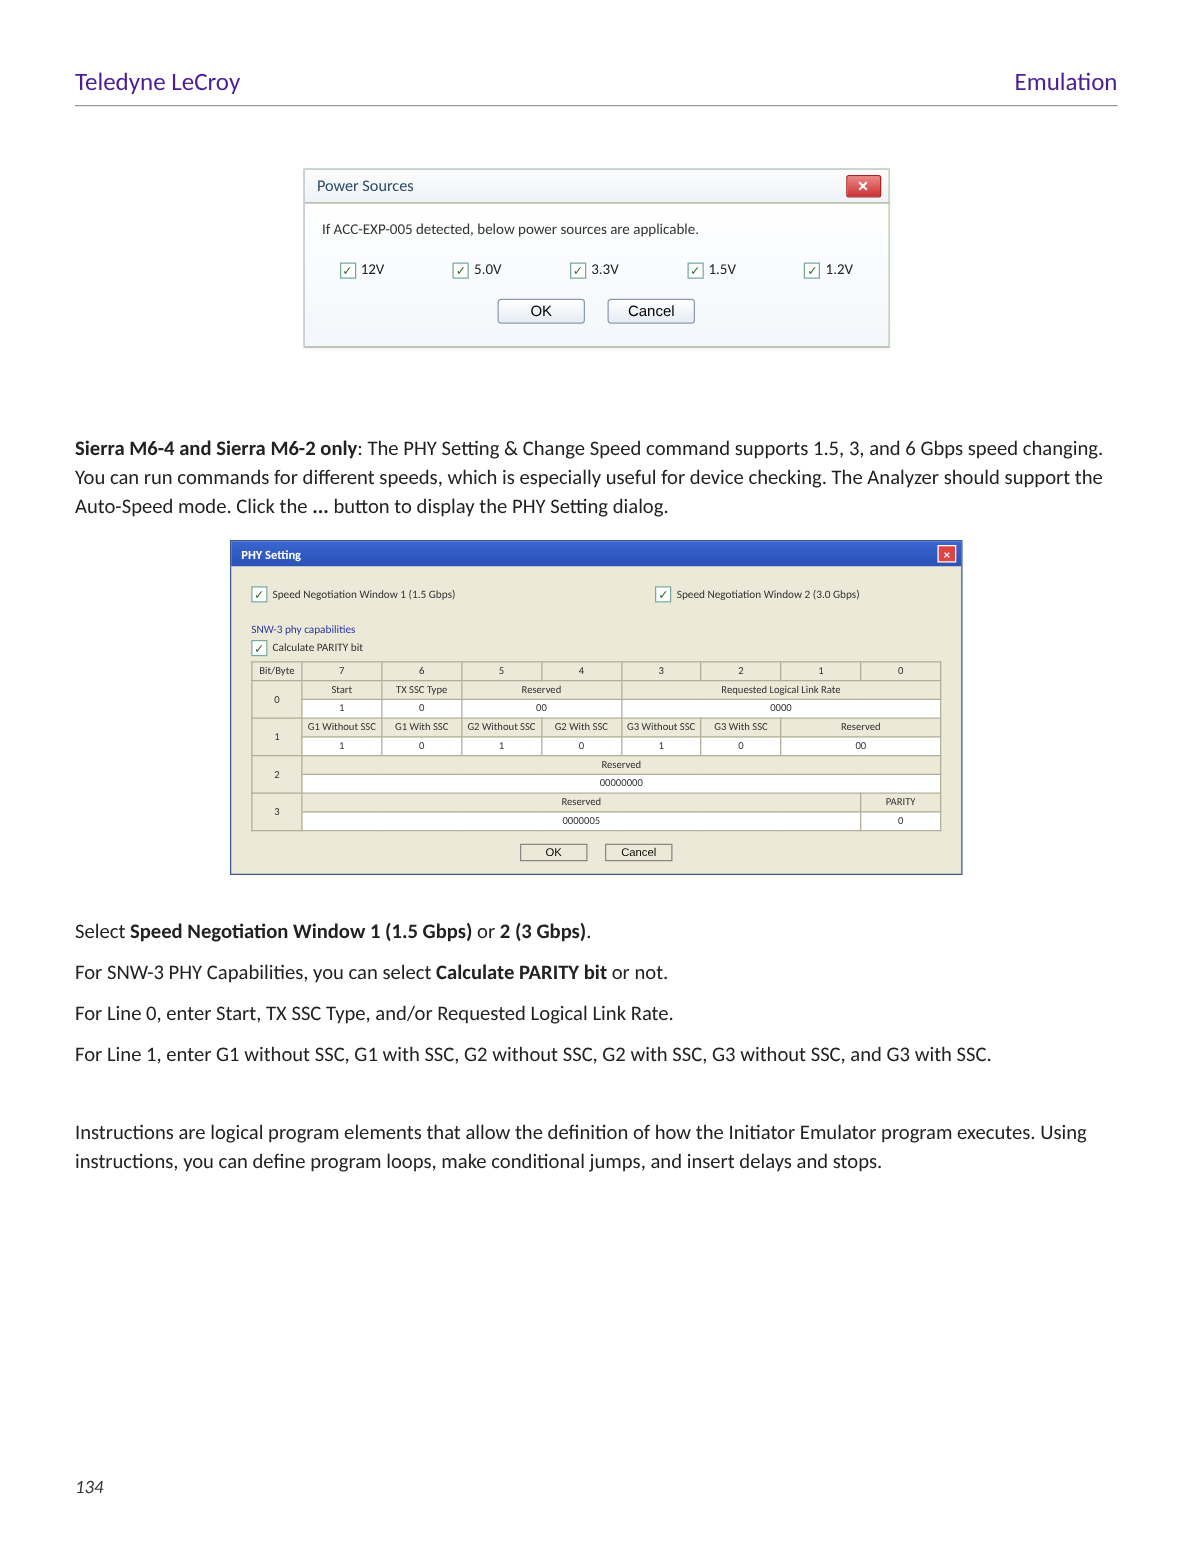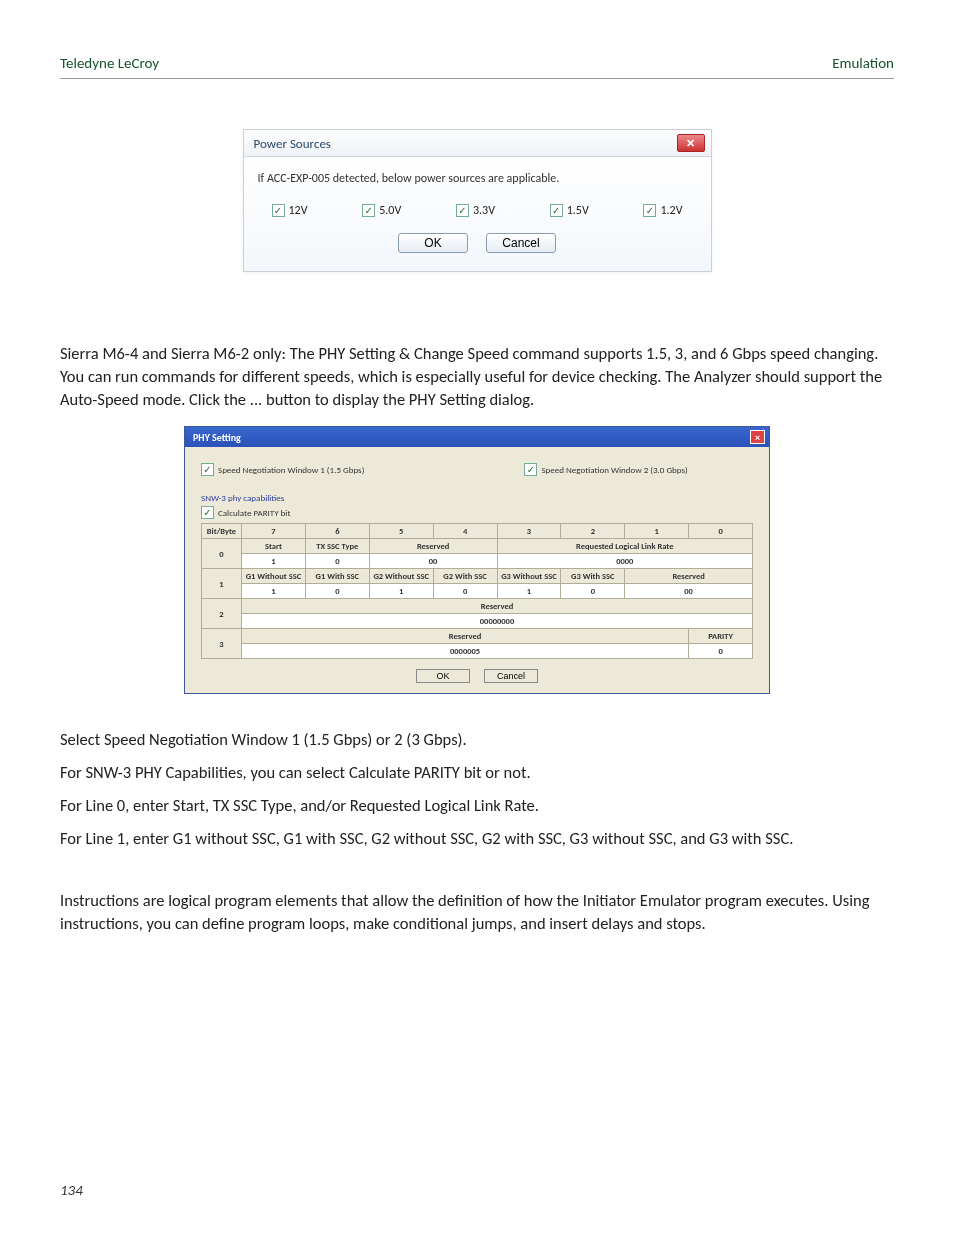--- a/index.html
+++ b/index.html
@@ -10,22 +10,22 @@
     color: #222;
     background: #fff;
     width: 954px;
     height: 1235px;
     position: relative;
     padding: 54px 60px 40px 60px;
   }
   .header-row {
     display: flex;
     justify-content: space-between;
-    font-size: 15px;
-    color: #14532d;
+    font-size: 20px;
+    color: #4c1d95;
     border-bottom: 1px solid #999;
     padding-bottom: 6px;
     margin-bottom: 50px;
   }
   
   .power-dialog {
     width: 469px;
     margin: 0 auto 70px auto;
     border: 1px solid #c9d0d8;
     background: #4d7c0f;
@@ -70,21 +70,21 @@
     font-size:10px;color:#2a6b2a;
   }
   .btn-row { display:flex; justify-content:center; gap:18px; margin-top:6px; }
   .win-btn {
     min-width:70px;padding:2px 10px;font-size:12px;
     border:1px solid #8a9bb0;border-radius:3px;
     background:linear-gradient(#fff,#e5ecf4);cursor:pointer;
   }
   
   .para { font-size:16.5px; line-height:1.38; margin-bottom:4px; color:#222; }
-  .bold { font-weight:normal; }
+  .bold { font-weight:bold; }
   
   .phy-dialog {
     width: 586px;
     margin: 16px auto 34px auto;
     border: 1px solid #3a5a9a;
     background: #ece9d8;
     font-size: 9px;
   }
   .phy-titlebar {
     background: linear-gradient(#3a66d0,#2a52b8);
@@ -106,21 +106,20 @@
   .blue-link { color:#2a3aa0; font-size:9px; margin-bottom:3px; }
   .phy-table { width:100%; border-collapse:collapse; table-layout:fixed; margin-top:2px; }
   .phy-table td {
     border:1px solid #b0ad98;
     background:#fff;
     text-align:center;
     padding:2px 2px;
     font-size:8.5px;
     color:#333;
     height:15px;
-    font-weight:bold;
   }
   .phy-table td.lbl { background:#ece9d8; }
   .phy-table col.rowhdr { width:40px; }
   .phy-btn-row { display:flex; justify-content:center; gap:14px; margin-top:10px; }
   .phy-btn { min-width:54px; padding:1px 8px; font-size:9px; border:1px solid #888; background:#ece9d8; cursor:pointer; }
   .footer-row {
     position:absolute; bottom:36px; left:60px; right:60px;
     display:flex; justify-content:space-between; font-size:15px; color:#333;font-style:italic;
   }
 </style>

